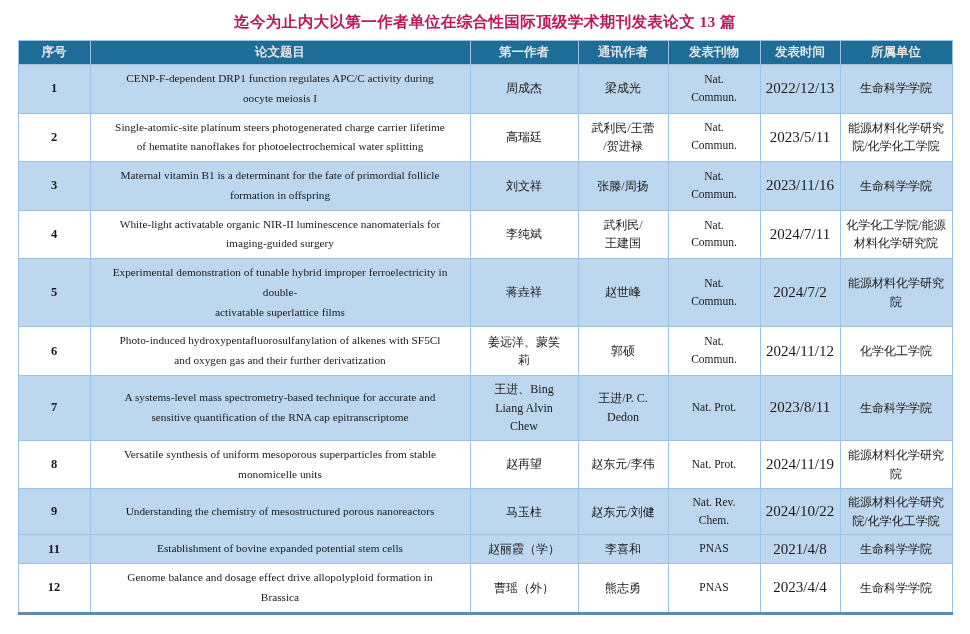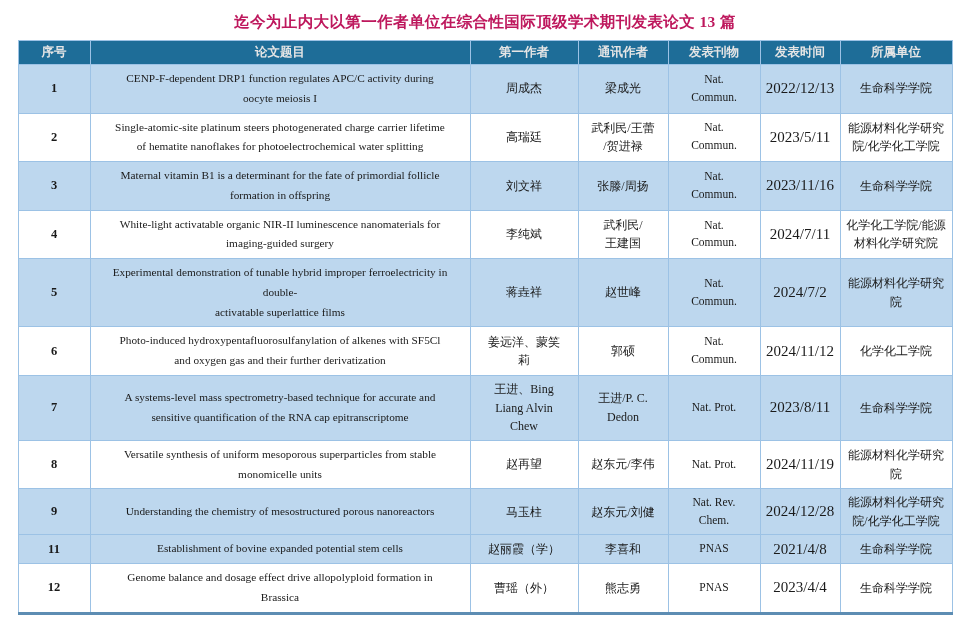--- a/index.html
+++ b/index.html
@@ -181,21 +181,21 @@
         <td class="zh">能源材料化学研究
 院</td>
       </tr>
       <tr class="odd">
         <td class="num">9</td>
         <td class="title">Understanding the chemistry of mesostructured porous nanoreactors</td>
         <td class="zh">马玉柱</td>
         <td class="zh">赵东元/刘健</td>
         <td class="journal">Nat. Rev.
 Chem.</td>
-        <td class="date">2024/12/28</td>
+        <td class="date">2024/10/22</td>
         <td class="zh">能源材料化学研究
 院/化学化工学院</td>
       </tr>
       <tr class="odd">
         <td class="num">11</td>
         <td class="title">Establishment of bovine expanded potential stem cells</td>
         <td class="zh">赵丽霞（学）</td>
         <td class="zh">李喜和</td>
         <td class="journal">PNAS</td>
         <td class="date">2021/4/8</td>

